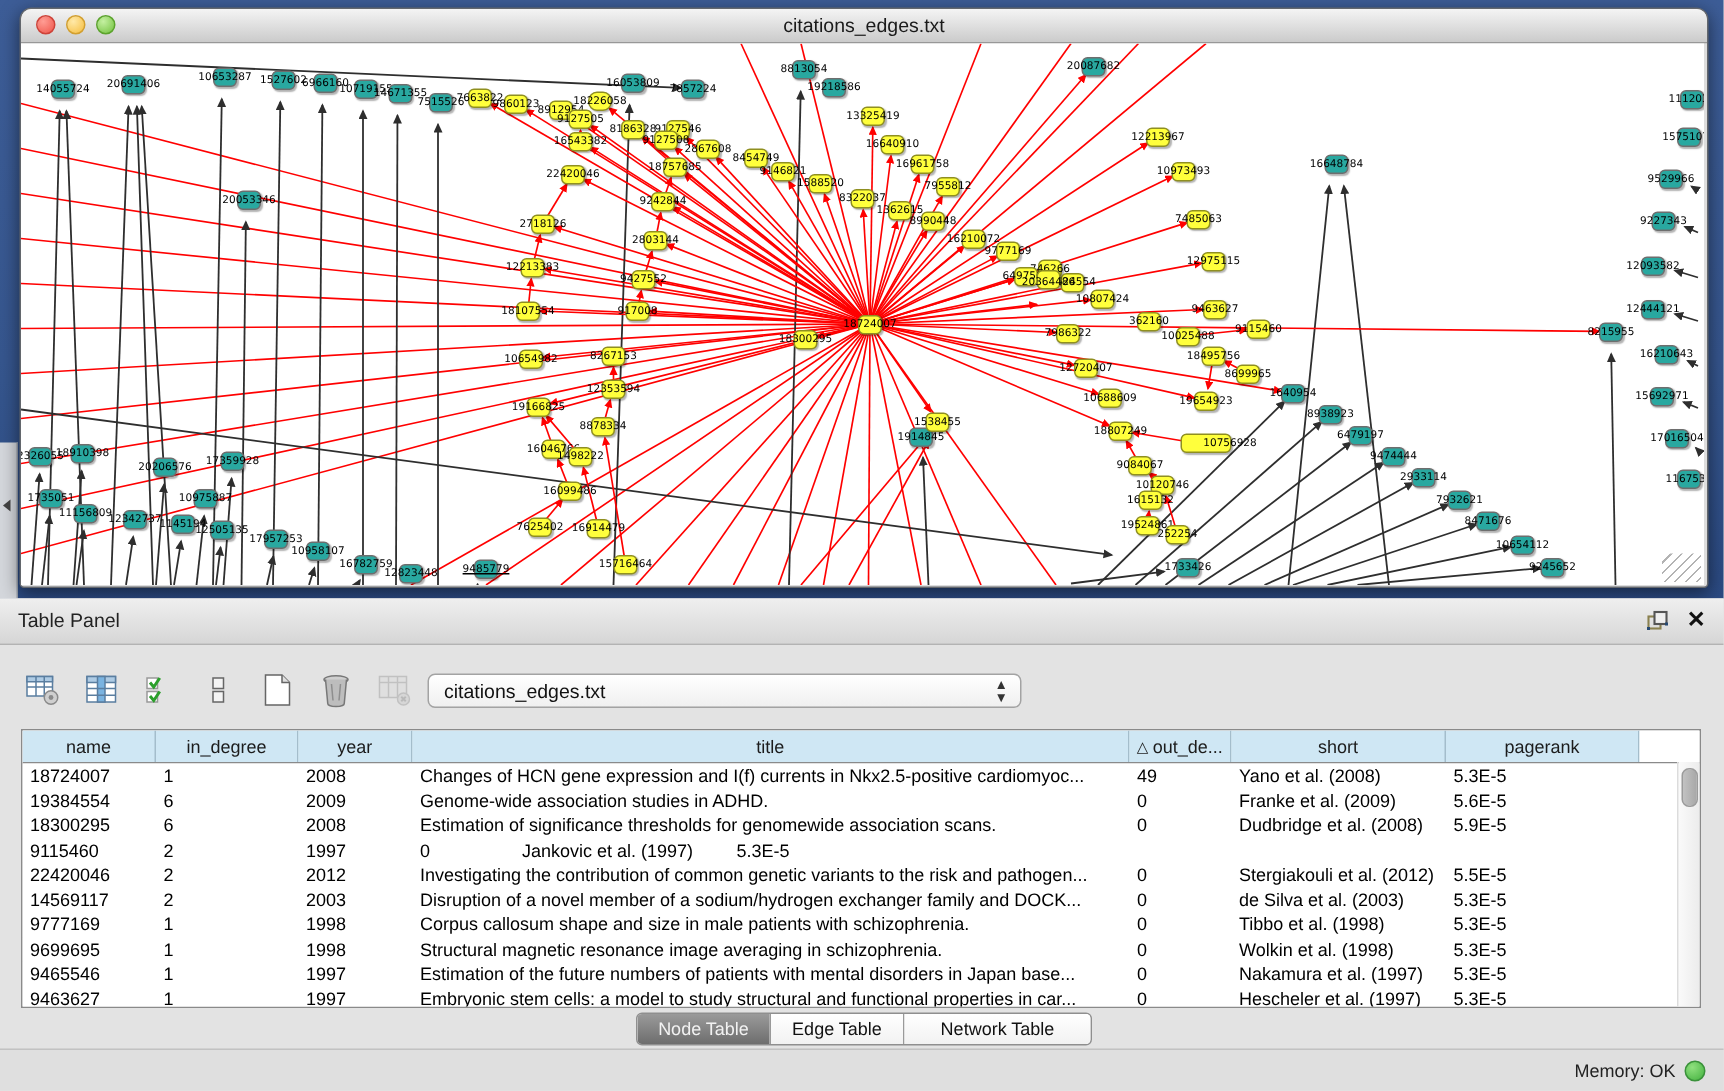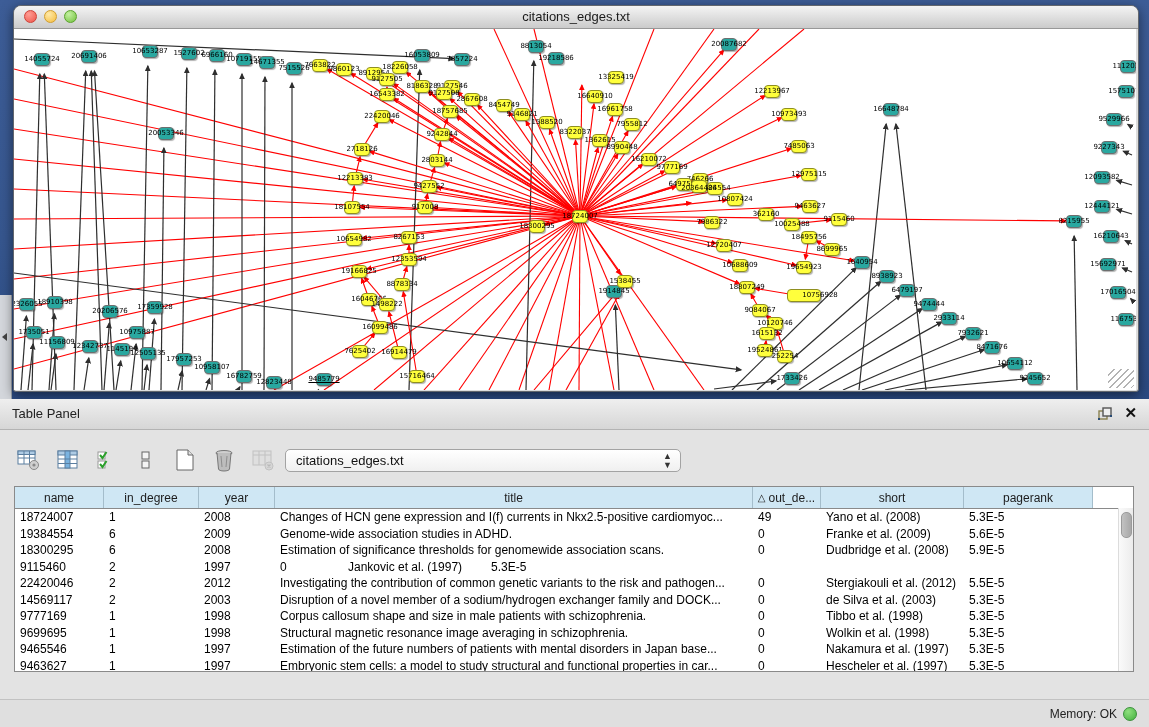--- a/index.html
+++ b/index.html
@@ -424,21 +424,21 @@
           </div>
           <div class="gnode y" style="left: 322px; top: 34px;">
             <span class="lbl">9860123</span>
           </div>
           <div class="gnode y" style="left: 352px; top: 38px;">
             <span class="lbl">8912954</span>
           </div>
           <div class="gnode y" style="left: 298px; top: 30px;">
             <span class="lbl">7663822</span>
           </div>
-          <div class="gnode y" style="left: 378px; top: 32px;">
+          <div class="gnode y" style="left: 378px; top: 32px; border-radius: 6px;">
             <span class="lbl">18226058</span>
           </div>
           <div class="gnode y" style="left: 365px; top: 44px;">
             <span class="lbl">9127505</span>
           </div>
           <div class="gnode y" style="left: 365px; top: 59px;">
             <span class="lbl">16543382</span>
           </div>
           <div class="gnode y" style="left: 400px; top: 51px;">
             <span class="lbl">8186328</span>
@@ -463,21 +463,21 @@
           </div>
           <div class="gnode y" style="left: 553px; top: 97px;">
             <span class="lbl">8322037</span>
           </div>
           <div class="gnode y" style="left: 578px; top: 105px;">
             <span class="lbl">1362615</span>
           </div>
           <div class="gnode y" style="left: 573px; top: 61px;">
             <span class="lbl">16640910</span>
           </div>
-          <div class="gnode y" style="left: 560px; top: 42px; margin-left: 34px;">
+          <div class="gnode y" style="left: 560px; top: 42px;">
             <span class="lbl">13325419</span>
           </div>
           <div class="gnode y" style="left: 593px; top: 74px;">
             <span class="lbl">16961758</span>
           </div>
           <div class="gnode y" style="left: 610px; top: 89px;">
             <span class="lbl">7955812</span>
           </div>
           <div class="gnode y" style="left: 600px; top: 112px;">
             <span class="lbl">8990448</span>
@@ -837,20 +837,25 @@
           <div class="td" style="width: 68px;">0</div>
           <div class="td" style="width: 143px;">Hescheler et al. (1997)</div>
           <div class="td" style="width: 129px;">5.3E-5</div>
         </div>
       </div>
     <div id="vscroll">
       <div id="vthumb"></div>
     </div>
   </div>
 
+  <div id="tabs">
+      <div class="tab selected" style="width: 88px;">Node Table</div>
+      <div class="tab" style="width: 88px;">Edge Table</div>
+      <div class="tab" style="width: 124px;">Network Table</div>
+    </div>
 
   <div id="statusbar">
     <div id="status-right">
       <span id="memory-label">Memory: OK</span>
       <span id="memory-dot"></span>
     </div>
   </div>
 </div>
 
 </body></html>

